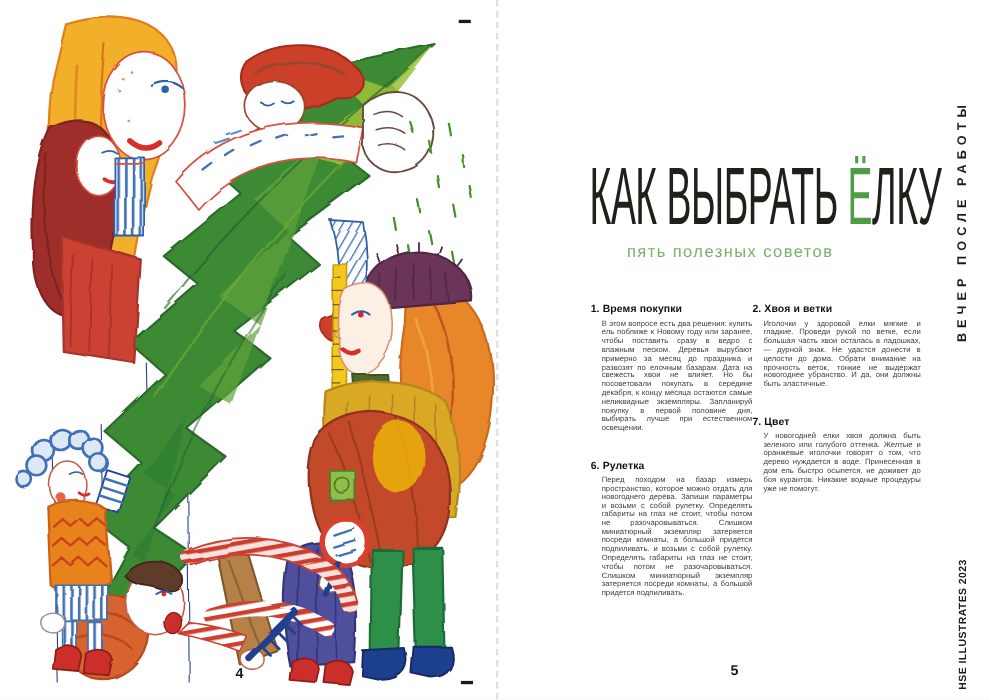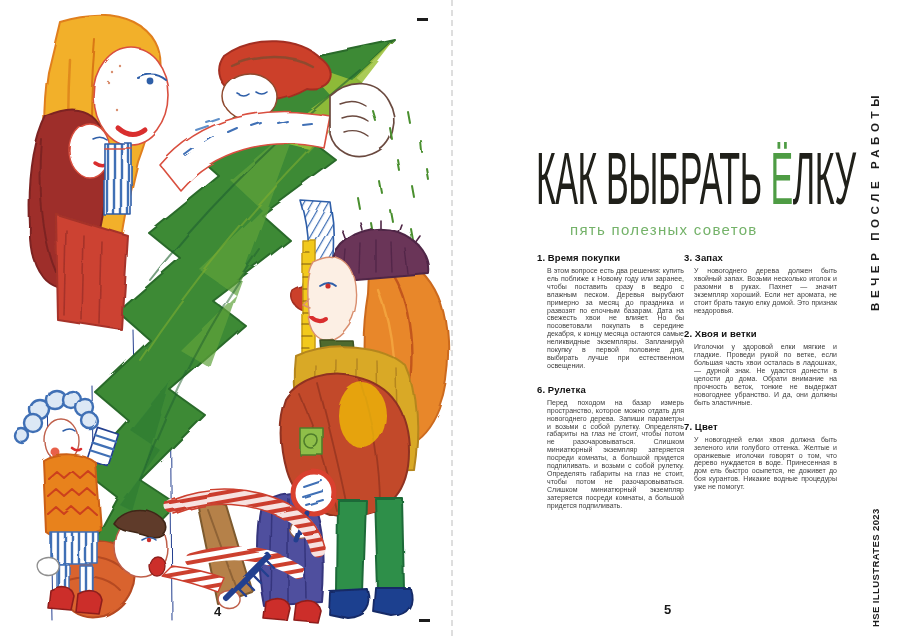--- a/index.html
+++ b/index.html
@@ -16,21 +16,21 @@
   .title{position:absolute;left:536px;top:148px;margin:0;height:62px;
     font-size:74px;font-weight:400;color:#20201a;letter-spacing:-1px;
     white-space:nowrap;transform:scaleX(0.46);transform-origin:0 50%;
     line-height:62px;}
   .title .accent{color:#4e9c44;}
   .subtitle{position:absolute;left:538px;top:221px;font-size:15px;
     letter-spacing:1.3px;color:#74b269;margin-left:32px;}
   .col{position:absolute;top:252px;}
   .col1{left:537px;width:147px;}
   .col2{left:684px;width:153px;}
-  .section{margin-bottom:14px;}
+  .section{margin-bottom:14px;margin-top:24px;}
   .section h3{margin:0 0 4px 0;font-size:9.5px;color:#101010;letter-spacing:.1px;}
   .section p{margin:0 0 0 10px;font-size:7px;line-height:7.9px;color:#3d3d3d;
     text-align:justify;}
   .vtext{position:absolute;white-space:nowrap;font-weight:bold;color:#1c1c1c;
     transform-origin:0 0;transform:rotate(-90deg);}
   .vtext.top{left:869px;top:311px;font-size:11.5px;letter-spacing:4.6px;}
   .vtext.bottom{left:870px;top:627px;font-size:9.5px;letter-spacing:0.4px;}
 </style>
 </head>
 <body>
@@ -302,24 +302,20 @@
         <p>В этом вопросе есть два решения: купить ель поближе к Новому году или заранее, чтобы поставить сразу в ведро с влажным песком. Деревья вырубают примерно за месяц до праздника и развозят по елочным базарам. Дата на свежесть хвои не влияет. Но бы посоветовали покупать в середине декабря, к концу месяца остаются самые неликвидные экземпляры. Запланируй покупку в первой половине дня, выбирать лучше при естественном освещении.</p>
       </div>
       <div class="section">
         <h3>6. Рулетка</h3>
         <p>Перед походом на базар измерь пространство, которое можно отдать для новогоднего дерева. Запиши параметры и возьми с собой рулетку. Определять габариты на глаз не стоит, чтобы потом не разочаровываться. Слишком миниатюрный экземпляр затеряется посреди комнаты, а большой придется подпиливать. и возьми с собой рулетку. Определять габариты на глаз не стоит, чтобы потом не разочаровываться. Слишком миниатюрный экземпляр затеряется посреди комнаты, а большой придется подпиливать.</p>
       </div>
     </div>
 
     <div class="col col2">
       <div class="section">
-        <h3>3. Запах</h3>
-        <p>У новогоднего дерева должен быть хвойный запах. Возьми несколько иголок и разомни в руках. Пахнет — значит экземпляр хороший. Если нет аромата, не стоит брать такую елку домой. Это признак нездоровья.</p>
-      </div>
-      <div class="section">
         <h3>2. Хвоя и ветки</h3>
         <p>Иголочки у здоровой елки мягкие и гладкие. Проведи рукой по ветке, если большая часть хвои осталась в ладошках, — дурной знак. Не удастся донести в целости до дома. Обрати внимание на прочность веток, тонкие не выдержат новогоднее убранство. И да, они должны быть эластичные.</p>
       </div>
       <div class="section">
         <h3>7. Цвет</h3>
         <p>У новогодней елки хвоя должна быть зеленого или голубого оттенка. Желтые и оранжевые иголочки говорят о том, что дерево нуждается в воде. Принесенная в дом ель быстро осыпется, не доживет до боя курантов. Никакие водные процедуры уже не помогут.</p>
       </div>
     </div>
 
     <div class="vtext top">ВЕЧЕР ПОСЛЕ РАБОТЫ</div>

